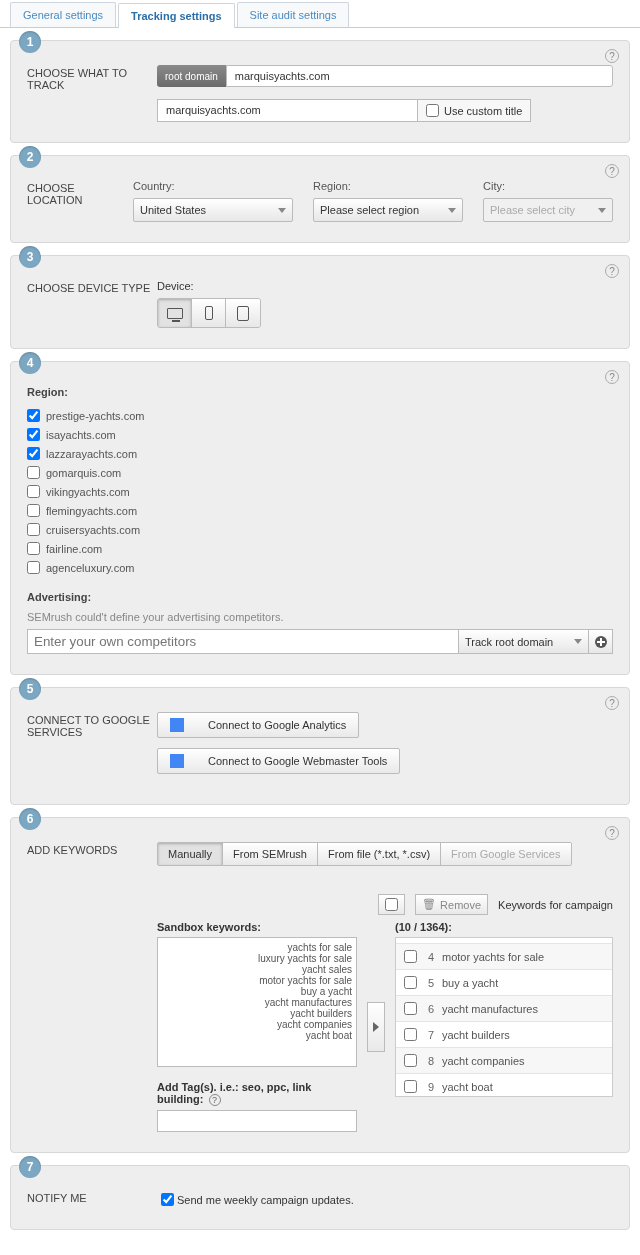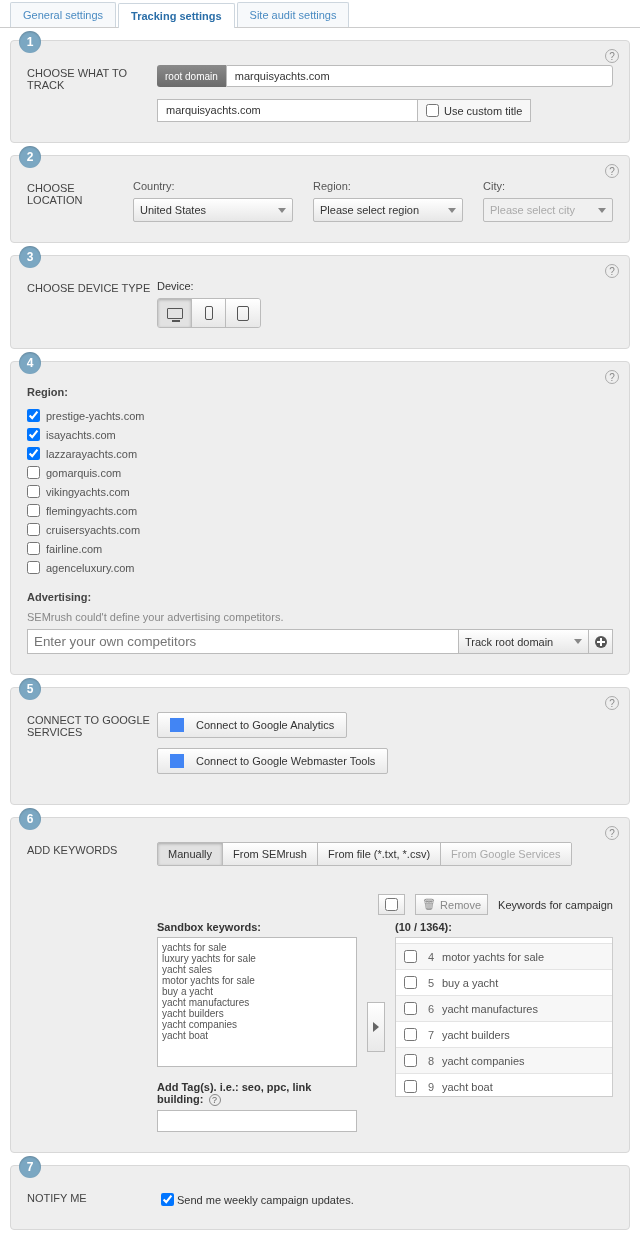--- a/index.html
+++ b/index.html
@@ -170,36 +170,36 @@
   .adv-row{display:flex;margin-top:6px;}
   .adv-input{flex:1;border:1px solid #bbb;background:#fff;padding:4px 6px;color:#999;}
   .adv-select{width:130px;border:1px solid #bbb;border-left:none;background:linear-gradient(#fff,#e7e7e7);display:flex;align-items:center;justify-content:space-between;padding:0 6px;}
   .adv-plus{width:24px;border:1px solid #bbb;border-left:none;background:linear-gradient(#fff,#e7e7e7);display:flex;align-items:center;justify-content:center;}
   .plus-circle{width:12px;height:12px;border-radius:50%;background:#555;position:relative;}
   .plus-circle::before,.plus-circle::after{content:"";position:absolute;background:#fff;}
   .plus-circle::before{left:5px;top:2px;width:2px;height:8px;}
   .plus-circle::after{top:5px;left:2px;height:2px;width:8px;}
   
   .g-btn{
-    display:inline-flex;align-items:center;gap:12px;
+    display:inline-flex;align-items:center;gap:24px;
     border:1px solid #bbb;background:linear-gradient(#fff,#e9e9e9);
     padding:5px 12px;border-radius:2px;margin-bottom:10px;cursor:pointer;
   }
   .g-logo{width:14px;height:14px;background:#4285f4; font-weight:bold;}
   
   .kw-tabs{display:inline-flex;border:1px solid #bbb;border-radius:2px;overflow:hidden;margin-bottom:28px;}
   .kw-tab{padding:5px 10px;background:linear-gradient(#fff,#e9e9e9);border-right:1px solid #bbb;cursor:pointer;}
   .kw-tab:last-child{border-right:none;}
   .kw-tab.active{background:#e2e2e2;box-shadow:inset 0 1px 3px rgba(0,0,0,.25);}
   .kw-tab.disabled{color:#aaa;}
   .kw-top-right{display:flex;align-items:center;gap:10px;justify-content:flex-end;margin-bottom:6px;}
   .mini-btn{border:1px solid #bbb;background:linear-gradient(#fff,#e9e9e9);padding:3px 6px;display:flex;align-items:center;gap:4px;cursor:pointer;color:#888;}
   .kw-body{display:flex;gap:8px;}
   .kw-left{width:200px;}
-  .kw-textarea{width:100%;height:130px;border:1px solid #bbb;background:#fff;padding:4px;font-size:10px;color:#555;overflow-y:scroll;resize:none;font-family:inherit;}
+  .kw-textarea{width:100%;height:130px;border:1px solid #bbb;background:#fff;padding:4px;font-size:10px;color:#555;overflow-y:scroll;resize:none;font-family:inherit;text-align:right;}
   .kw-arrow-col{width:22px;display:flex;align-items:center;justify-content:center;}
   .kw-arrow{width:18px;height:50px;border:1px solid #bbb;background:linear-gradient(#fff,#e9e9e9);display:flex;align-items:center;justify-content:center;cursor:pointer;}
   .tri-right{width:0;height:0;border-top:5px solid transparent;border-bottom:5px solid transparent;border-left:6px solid #666;}
   .kw-right{flex:1;}
   .kw-counts{font-weight:bold;margin-bottom:4px;}
   .kw-table{border:1px solid #ccc;background:#fff; max-height:160px; overflow-y:auto;}
   .kw-table-row{display:flex;align-items:center;border-bottom:1px solid #e4e4e4;padding:3px 4px;}
   .kw-table-row:nth-child(even){background:#f7f7f7;}
   .kw-cb{width:18px;text-align:center;}
   .kw-num{width:24px;text-align:right;padding-right:8px;color:#666;}

